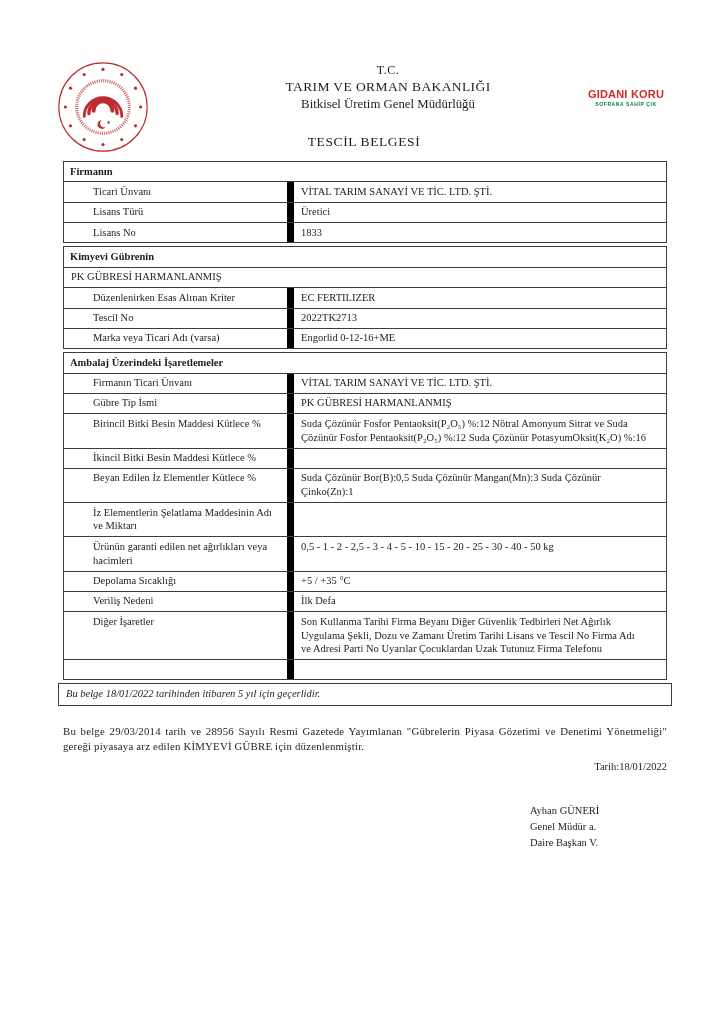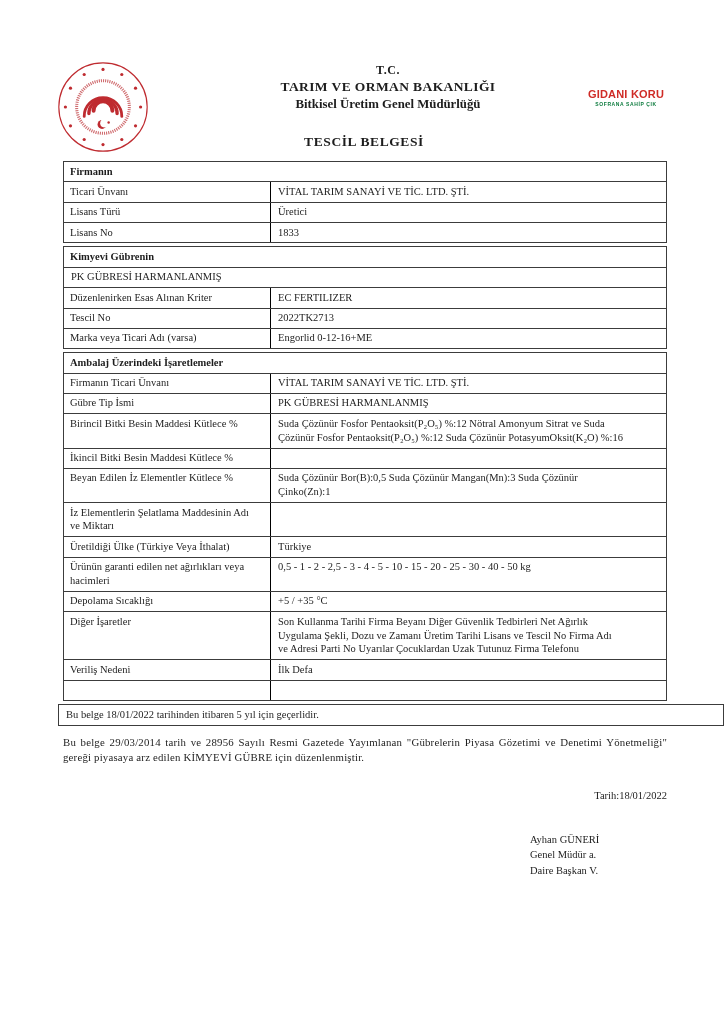--- a/index.html
+++ b/index.html
@@ -16,32 +16,32 @@
   
   .seal {
     position: absolute;
     left: 56px; top: 60px;
     width: 94px; height: 94px;
   }
   .header-text {
     position: absolute;
     left: 0; right: 0; top: 63px;
     text-align: center;
-    font-weight: bold;
+    font-weight: normal;
     line-height: 1.28;
     padding-left: 48px;
   }
   .header-country { font-size: 12px; letter-spacing: 0.5px; }
   .header-ministry { font-size: 13.5px; letter-spacing: 0.4px; }
   .header-directorate { font-size: 12.8px; }
   .doc-title {
     position: absolute;
     left: 0; right: 0; top: 134px;
     text-align: center;
-    font-weight: bold;
+    font-weight: normal;
     font-size: 13.5px;
     letter-spacing: 0.6px;
   }
   .campaign {
     position: absolute;
     right: 56px; top: 88px;
     width: 92px;
     text-align: center;
     font-family: "Liberation Sans", sans-serif;
   }
@@ -76,45 +76,47 @@
   .tr:last-child { border-bottom: none; }
   .td {
     padding: 2.5px 6px 3px 6px;
     line-height: 1.32;
     white-space: pre-line;
     min-height: 19px;
   }
   .td.label {
     width: 207px;
     flex: 0 0 207px;
-    border-right: 1px solid #000000;
+    border-right: 7px solid #000000;
+    margin-left: 23px;
   }
   .td.value { flex: 1 1 auto; padding-left: 7px; padding-right: 14px; }
   .tr.section .td {
     width: 100%;
     font-weight: bold;
     border-right: none;
   }
   .validity-row {
     border: 1px solid #3c3c3c;
     margin: 3px 0 0 -5px;
-    width: 666px;
+    width: 614px;
     padding: 3px 7px 4px 7px;
     line-height: 1.3;
+    font-style: italic;
   }
   
   .reg-paragraph {
-    margin-top: 9px;
+    margin-top: 18px;
     text-align: justify;
     font-size: 10.8px;
     line-height: 1.4;
     letter-spacing: 0.2px;
   }
   .date-line {
-    margin-top: 24px;
+    margin-top: 7px;
     text-align: right;
     font-size: 10.5px;
   }
   .signature {
     margin-top: 31px;
     margin-left: 467px;
     font-size: 10.5px;
     line-height: 1.5;
   }
 </style>
@@ -234,43 +236,39 @@
         <div class="td label">Beyan Edilen İz Elementler Kütlece %</div>
         <div class="td value">Suda Çözünür Bor(B):0,5 Suda Çözünür Mangan(Mn):3 Suda Çözünür
 Çinko(Zn):1</div>
       </div>
       <div class="tr">
         <div class="td label">İz Elementlerin Şelatlama Maddesinin Adı
 ve Miktarı</div>
         <div class="td value"></div>
       </div>
       <div class="tr">
-        <div class="td label">Üretildiği Ülke (Türkiye Veya İthalat)</div>
-        <div class="td value">Türkiye</div>
-      </div>
-      <div class="tr">
         <div class="td label">Ürünün garanti edilen net ağırlıkları veya
 hacimleri</div>
         <div class="td value">0,5 - 1 - 2 - 2,5 - 3 - 4 - 5 - 10 - 15 - 20 - 25 - 30 - 40 - 50 kg</div>
       </div>
       <div class="tr">
         <div class="td label">Depolama Sıcaklığı</div>
         <div class="td value">+5 / +35 °C</div>
+      </div>
+      <div class="tr">
+        <div class="td label">Veriliş Nedeni</div>
+        <div class="td value">İlk Defa</div>
       </div>
       <div class="tr">
         <div class="td label">Diğer İşaretler</div>
         <div class="td value">Son Kullanma Tarihi Firma Beyanı Diğer Güvenlik Tedbirleri Net Ağırlık
 Uygulama Şekli, Dozu ve Zamanı Üretim Tarihi Lisans ve Tescil No Firma Adı
 ve Adresi Parti No Uyarılar Çocuklardan Uzak Tutunuz Firma Telefonu</div>
       </div>
       <div class="tr">
-        <div class="td label">Veriliş Nedeni</div>
-        <div class="td value">İlk Defa</div>
-      </div>
-      <div class="tr">
         <div class="td label"></div>
         <div class="td value"></div>
       </div>
     </div>
 
     <div class="validity-row">Bu belge 18/01/2022 tarihinden itibaren 5 yıl için geçerlidir.</div>
 
     <p class="reg-paragraph">Bu belge 29/03/2014 tarih ve 28956 Sayılı Resmi Gazetede Yayımlanan "Gübrelerin Piyasa Gözetimi ve Denetimi Yönetmeliği" gereği piyasaya arz edilen KİMYEVİ GÜBRE için düzenlenmiştir.</p>
     <div class="date-line">Tarih:18/01/2022</div>
 

